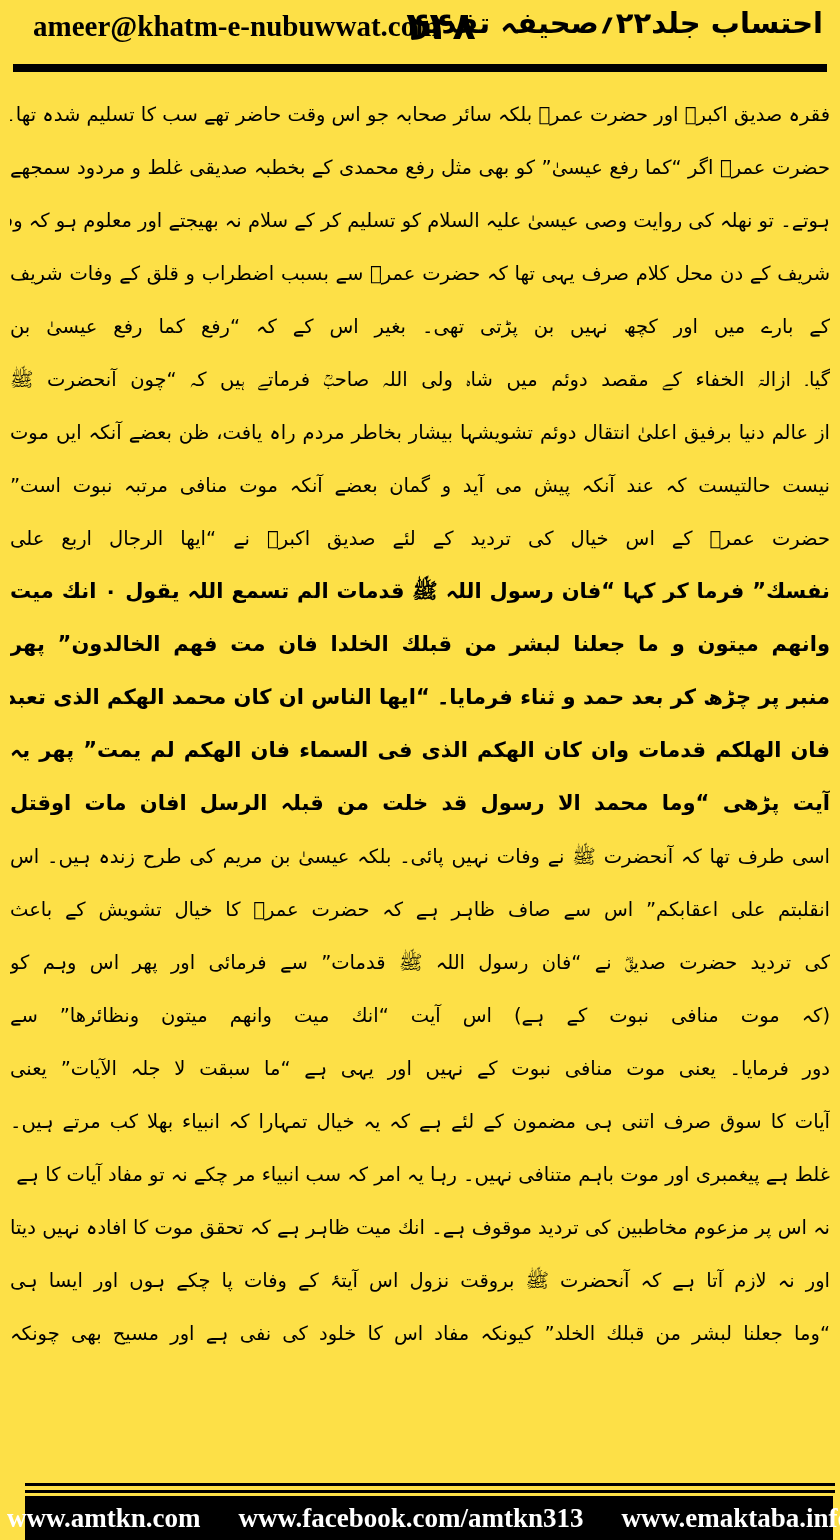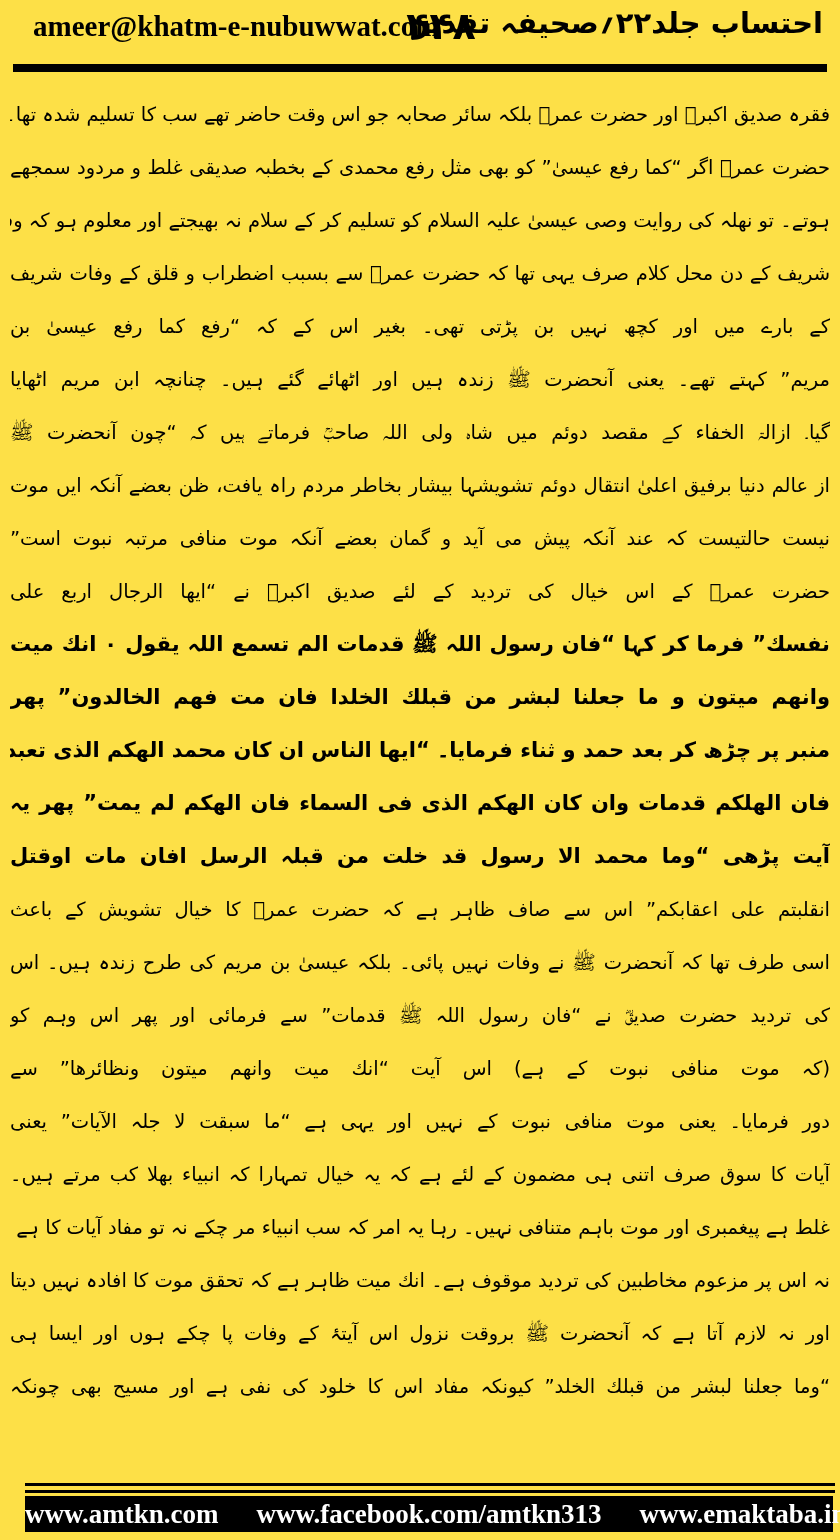--- a/index.html
+++ b/index.html
@@ -56,23 +56,23 @@
   .body-text p.ar { font-weight: bold; font-size: 21px; }
 
   
   .footer-divider {
     position: absolute; top: 1483px; left: 25px; width: 810px;
     height: 10px;
     border-top: 3px solid #000;
     border-bottom: 3px solid #000;
   }
   .footer-bar {
-    position: absolute; top: 1496px; left: 25px; width: 808px; height: 36px;
+    position: absolute; top: 1496px; left: 25px; width: 808px; height: 44px;
     background: #000; color: #fff;
-    display: flex; align-items: center; justify-content: flex-start;
+    display: flex; align-items: center; justify-content: center;
     gap: 38px;
     font-family: "Liberation Serif", serif;
     font-weight: bold; font-size: 27px;
   }
 </style>
 </head>
 <body>
 
 <div class="page">
 
@@ -82,32 +82,31 @@
     <div class="book-title">احتساب جلد۲۲؍صحیفہ تقدیر</div>
     <div class="header-rule"></div>
   </header>
 
   <main class="body-text" dir="rtl">
     <p>فقرہ صدیق اکبرؓ اور حضرت عمرؓ بلکہ سائر صحابہ جو اس وقت حاضر تھے سب کا تسلیم شدہ تھا۔ ورنہ</p>
     <p>حضرت عمرؓ اگر “کما رفع عیسیٰ” کو بھی مثل رفع محمدی کے بخطبہ صدیقی غلط و مردود سمجھے</p>
     <p>ہوتے۔ تو نھلہ کی روایت وصی عیسیٰ علیہ السلام کو تسلیم کر کے سلام نہ بھیجتے اور معلوم ہو کہ وفات</p>
     <p>شریف کے دن محل کلام صرف یہی تھا کہ حضرت عمرؓ سے بسبب اضطراب و قلق کے وفات شریف</p>
     <p>کے بارے میں اور کچھ نہیں بن پڑتی تھی۔ بغیر اس کے کہ “رفع کما رفع عیسیٰ بن</p>
-    <p>مریم” کہتے تھے۔ یعنی آنحضرت ﷺ زندہ ہیں اور اٹھائے گئے ہیں۔ چنانچہ ابن مریم اٹھایا</p>
     <p>گیا۔ ازالۃ الخفاء کے مقصد دوئم میں شاہ ولی اللہ صاحبؒ فرماتے ہیں کہ “چون آنحضرت ﷺ</p>
     <p>از عالم دنیا برفیق اعلیٰ انتقال دوئم تشویشہا بیشار بخاطر مردم راہ یافت، ظن بعضے آنکہ ایں موت</p>
     <p>نیست حالتیست کہ عند آنکہ پیش می آید و گمان بعضے آنکہ موت منافی مرتبہ نبوت است”</p>
     <p>حضرت عمرؓ کے اس خیال کی تردید کے لئے صدیق اکبرؓ نے “ایھا الرجال اربع علی</p>
     <p class="ar">نفسك” فرما کر کہا “فان رسول اللہ ﷺ قدمات الم تسمع اللہ یقول ۰ انك میت</p>
     <p class="ar">وانھم میتون و ما جعلنا لبشر من قبلك الخلدا فان مت فھم الخالدون” پھر</p>
     <p class="ar">منبر پر چڑھ کر بعد حمد و ثناء فرمایا۔ “ایھا الناس ان کان محمد الھکم الذی تعبدون</p>
     <p class="ar">فان الھلکم قدمات وان کان الھکم الذی فی السماء فان الھکم لم یمت” پھر یہ</p>
     <p class="ar">آیت پڑھی “وما محمد الا رسول قد خلت من قبلہ الرسل افان مات اوقتل</p>
+    <p>اسی طرف تھا کہ آنحضرت ﷺ نے وفات نہیں پائی۔ بلکہ عیسیٰ بن مریم کی طرح زندہ ہیں۔ اس</p>
     <p>انقلبتم علی اعقابکم” اس سے صاف ظاہر ہے کہ حضرت عمرؓ کا خیال تشویش کے باعث</p>
-    <p>اسی طرف تھا کہ آنحضرت ﷺ نے وفات نہیں پائی۔ بلکہ عیسیٰ بن مریم کی طرح زندہ ہیں۔ اس</p>
     <p>کی تردید حضرت صدیقؓ نے “فان رسول اللہ ﷺ قدمات” سے فرمائی اور پھر اس وہم کو</p>
     <p>(کہ موت منافی نبوت کے ہے) اس آیت “انك میت وانھم میتون ونظائرھا” سے</p>
     <p>دور فرمایا۔ یعنی موت منافی نبوت کے نہیں اور یہی ہے “ما سبقت لا جلہ الآیات” یعنی</p>
     <p>آیات کا سوق صرف اتنی ہی مضمون کے لئے ہے کہ یہ خیال تمہارا کہ انبیاء بھلا کب مرتے ہیں۔</p>
     <p>غلط ہے پیغمبری اور موت باہم متنافی نہیں۔ رہا یہ امر کہ سب انبیاء مر چکے نہ تو مفاد آیات کا ہے اور</p>
     <p>نہ اس پر مزعوم مخاطبین کی تردید موقوف ہے۔ انك میت ظاہر ہے کہ تحقق موت کا افادہ نہیں دیتا</p>
     <p>اور نہ لازم آتا ہے کہ آنحضرت ﷺ بروقت نزول اس آیتۂ کے وفات پا چکے ہوں اور ایسا ہی</p>
     <p>“وما جعلنا لبشر من قبلك الخلد” کیونکہ مفاد اس کا خلود کی نفی ہے اور مسیح بھی چونکہ</p>
   </main>
 

